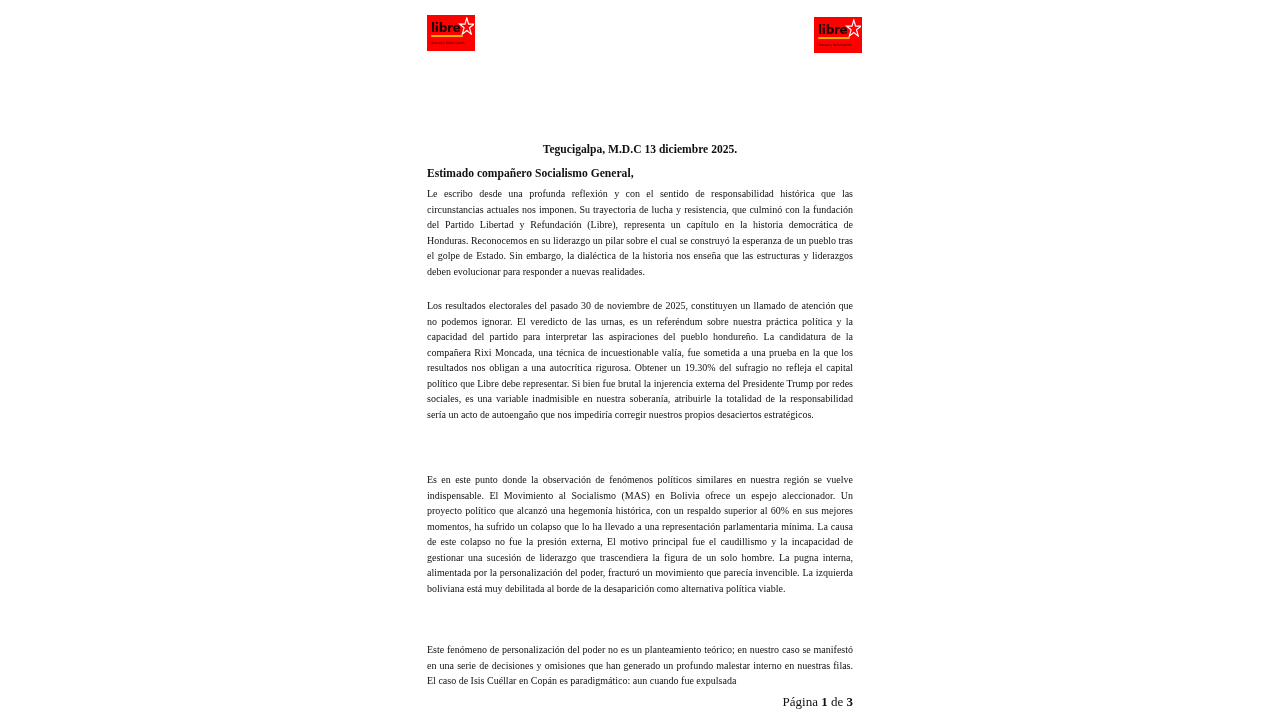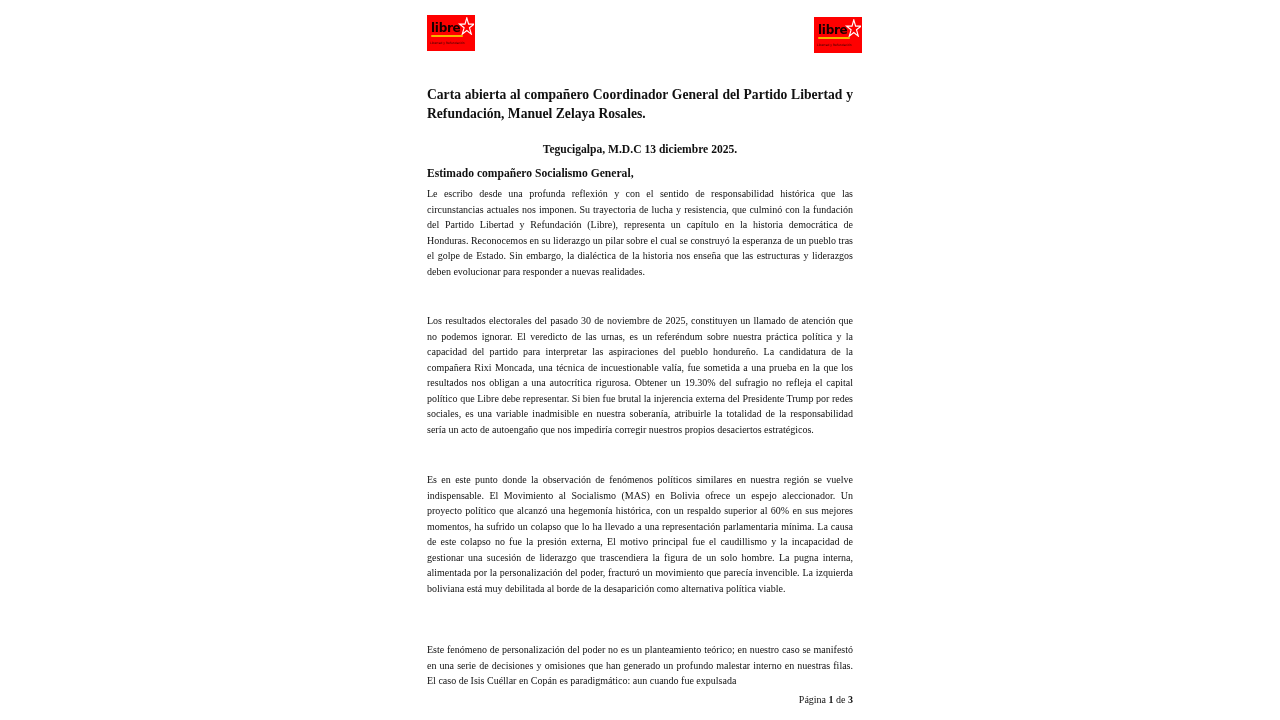--- a/index.html
+++ b/index.html
@@ -103,31 +103,31 @@
     color: #111111;
   }
   .para {
     position: absolute;
     left: 427px;
     width: 426px;
     text-align: justify;
     margin: 0;
   }
   .p1 { top: 186px; }
-  .p2 { top: 313px; }
+  .p2 { top: 298px; }
   .p3 { top: 472px; }
   .p4 { top: 642px; }
   .footer {
     position: absolute;
     left: 760px;
     top: 694px;
     width: 93px;
     text-align: right;
     font-family: "Liberation Serif", serif;
-    font-size: 10px;
+    font-size: 13px;
     color: #111111;
   }
   .footer b { font-weight: bold; }
 </style>
 </head>
 <body>
 
 <div class="page">
 
   <div class="logo left" style="background: rgb(255, 0, 0);">
@@ -141,21 +141,20 @@
 
   <div class="logo right" style="background: rgb(255, 0, 0);">
     <span class="word">libre</span>
     <span class="swoosh"></span>
     <svg class="star" viewBox="0 0 20 20">
       <polygon points="12,1 14,8 20,8 15,12 17,19 12,15 7,19 9,12 4,8 10,8" fill="none" stroke="#ffffff" stroke-width="1.3"></polygon>
     </svg>
     <span class="tag">Libertad y Refundación</span>
   </div>
 
-  <h1 class="title">Carta abierta al compañero Coordinador General del Partido Libertad y Refundación, Manuel Zelaya Rosales.</h1>
 
   <div class="date">Tegucigalpa, M.D.C 13 diciembre 2025.</div>
 
   <div class="salutation">Estimado compañero Socialismo General,</div>
 
   <p class="para text p1">Le escribo desde una profunda reflexión y con el sentido de responsabilidad histórica que las circunstancias actuales nos imponen. Su trayectoria de lucha y resistencia, que culminó con la fundación del Partido Libertad y Refundación (Libre), representa un capítulo en la historia democrática de Honduras. Reconocemos en su liderazgo un pilar sobre el cual se construyó la esperanza de un pueblo tras el golpe de Estado. Sin embargo, la dialéctica de la historia nos enseña que las estructuras y liderazgos deben evolucionar para responder a nuevas realidades.</p>
   <p class="para text p2">Los resultados electorales del pasado 30 de noviembre de 2025, constituyen un llamado de atención que no podemos ignorar. El veredicto de las urnas, es un referéndum sobre nuestra práctica política y la capacidad del partido para interpretar las aspiraciones del pueblo hondureño. La candidatura de la compañera Rixi Moncada, una técnica de incuestionable valía, fue sometida a una prueba en la que los resultados nos obligan a una autocrítica rigurosa. Obtener un 19.30% del sufragio no refleja el capital político que Libre debe representar. Si bien fue brutal la injerencia externa del Presidente Trump por redes sociales, es una variable inadmisible en nuestra soberanía, atribuirle la totalidad de la responsabilidad sería un acto de autoengaño que nos impediría corregir nuestros propios desaciertos estratégicos.</p>
   <p class="para text p3">Es en este punto donde la observación de fenómenos políticos similares en nuestra región se vuelve indispensable. El Movimiento al Socialismo (MAS) en Bolivia ofrece un espejo aleccionador. Un proyecto político que alcanzó una hegemonía histórica, con un respaldo superior al 60% en sus mejores momentos, ha sufrido un colapso que lo ha llevado a una representación parlamentaria mínima. La causa de este colapso no fue la presión externa, El motivo principal fue el caudillismo y la incapacidad de gestionar una sucesión de liderazgo que trascendiera la figura de un solo hombre. La pugna interna, alimentada por la personalización del poder, fracturó un movimiento que parecía invencible. La izquierda boliviana está muy debilitada al borde de la desaparición como alternativa política viable.</p>
   <p class="para text p4">Este fenómeno de personalización del poder no es un planteamiento teórico; en nuestro caso se manifestó en una serie de decisiones y omisiones que han generado un profundo malestar interno en nuestras filas. El caso de Isis Cuéllar en Copán es paradigmático: aun cuando fue expulsada</p>
 

